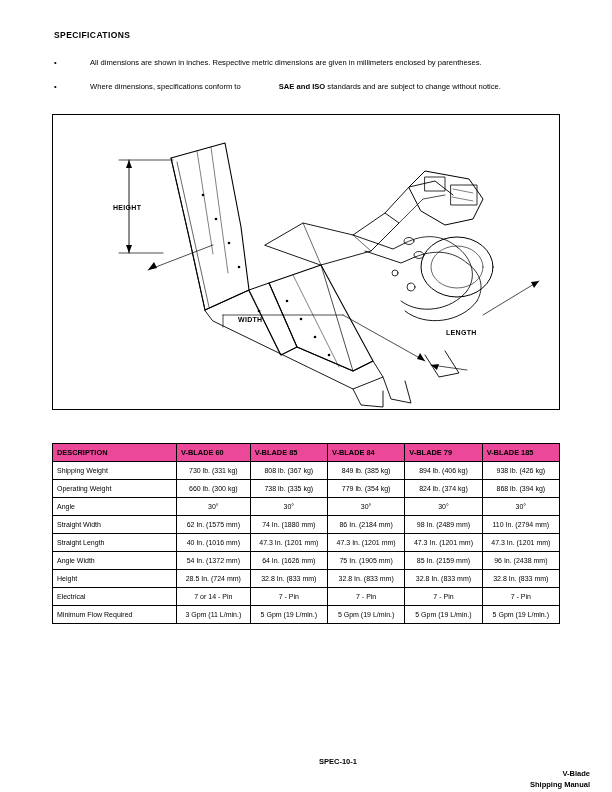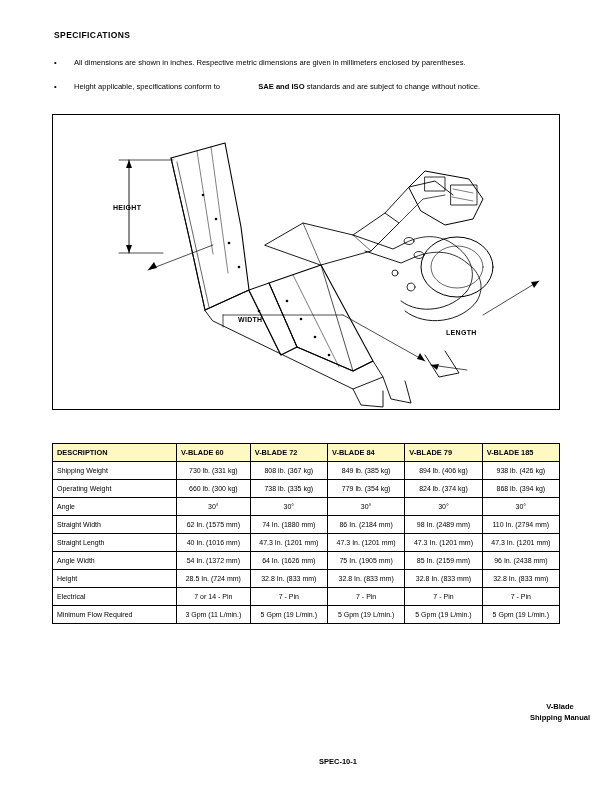--- a/index.html
+++ b/index.html
@@ -36,21 +36,21 @@
     font-size: 7.6px;
     line-height: 1.3;
   }
   .bullet-row .bullet {
     position: absolute;
     left: 0;
     top: 0;
   }
   .bullet-row .btext {
     position: absolute;
-    left: 20px;
+    left: 36px;
     top: 0;
     width: 516px;
   }
   #bullet1 { top: 58px; }
   #bullet2 { top: 82px; }
   .bold { font-weight: bold; margin-left: 36px; }
 
   
   .figure-box {
     position: absolute;
@@ -83,21 +83,21 @@
     border-collapse: collapse;
     font-size: 7px;
   }
   table.spec th, table.spec td {
     border: 1px solid #000;
     padding: 3px 4px;
     height: 11px;
     vertical-align: middle;
   }
   table.spec thead th {
-    background: #fef9c3;
+    background: #ec4899;
     font-weight: bold;
     font-size: 7.4px;
   }
   table.spec thead th.desc-h {
     text-align: left;
   }
   table.spec thead th.col-h {
     text-align: left;
   }
   table.spec td.desc {
@@ -115,42 +115,42 @@
     width: 612px;
     top: 757px;
     text-align: center;
     font-size: 7.5px;
     font-weight: bold;
     padding-left: 32px;
   }
   .footer-right {
     position: absolute;
     right: 22px;
-    top: 702px;
-    text-align: center;
+    top: 769px;
+    text-align: right;
     font-size: 7.5px;
     font-weight: bold;
     line-height: 1.45;
   }
 </style>
 </head>
 <body>
 
 <div class="page">
 
   <div class="title">SPECIFICATIONS</div>
 
   <div class="bullet-row" id="bullet1">
     <span class="bullet">•</span>
     <span class="btext">All dimensions are shown in inches. Respective metric dimensions are given in millimeters enclosed by parentheses.</span>
   </div>
 
   <div class="bullet-row" id="bullet2">
     <span class="bullet">•</span>
-    <span class="btext"><span>Height applicable, specifications conform to </span><span class="bold">SAE and ISO</span><span> standards and are subject to change without notice.</span></span>
+    <span class="btext"><span>Where dimensions, specifications conform to </span><span class="bold">SAE and ISO</span><span> standards and are subject to change without notice.</span></span>
   </div>
 
   <div class="figure-box">
 
     <svg class="fig" width="506" height="294" viewBox="0 0 506 294">
       <g fill="none" stroke="#000" stroke-width="1" stroke-linejoin="round" stroke-linecap="round">
 
         <line x1="76" y1="45" x2="76" y2="138" stroke-width="0.9"></line>
         <polygon points="76,45 73,53 79,53" fill="#000" stroke="none"></polygon>
         <polygon points="76,138 73,130 79,130" fill="#000" stroke="none"></polygon>
@@ -237,21 +237,21 @@
     <div class="fig-label" id="lbl-height">HEIGHT</div>
     <div class="fig-label" id="lbl-width">WIDTH</div>
     <div class="fig-label" id="lbl-length">LENGTH</div>
   </div>
 
   <table class="spec">
     <thead>
       <tr>
         <th class="desc-h">DESCRIPTION</th>
         <th class="col-h">V-BLADE 60</th>
-        <th class="col-h">V-BLADE 72</th>
+        <th class="col-h">V-BLADE 85</th>
         <th class="col-h">V-BLADE 84</th>
         <th class="col-h">V-BLADE 79</th>
         <th class="col-h">V-BLADE 185</th>
       </tr>
     </thead>
     <tbody>
       <tr>
         <td class="desc">Shipping Weight</td>
         <td class="val">730 lb. (331 kg)</td>
         <td class="val">808 lb. (367 kg)</td>

